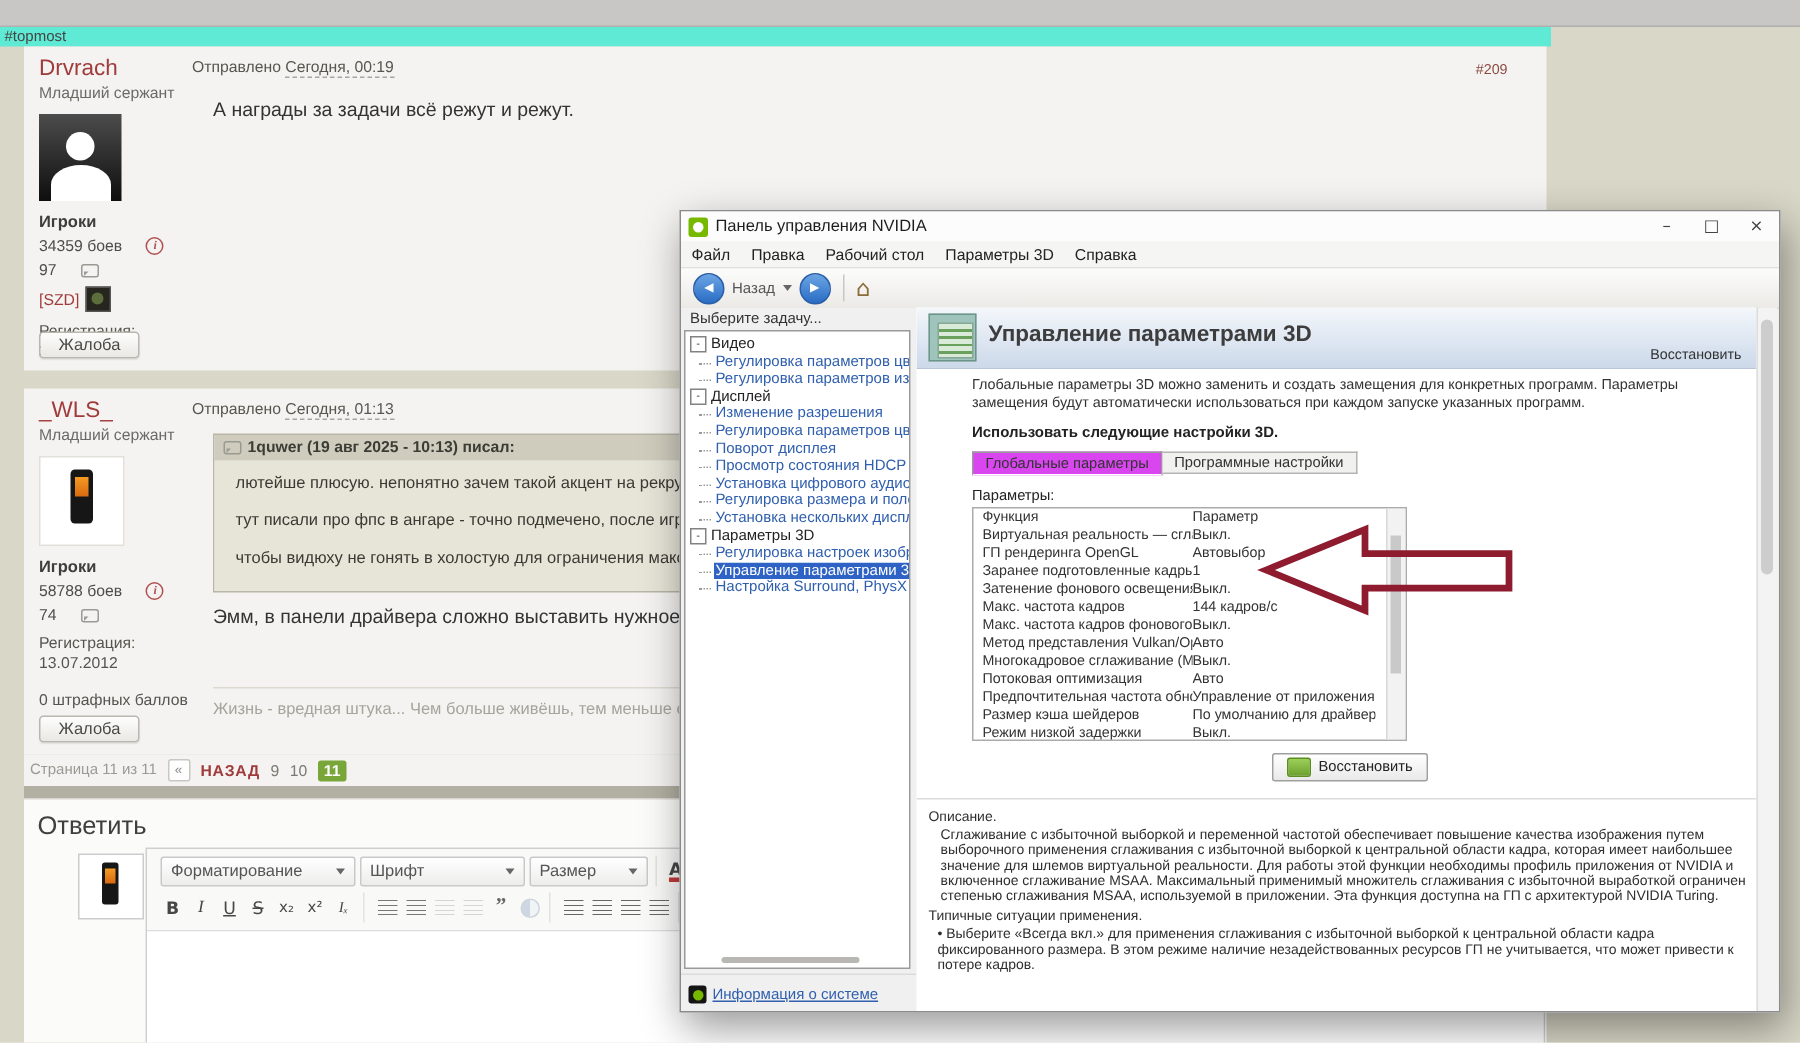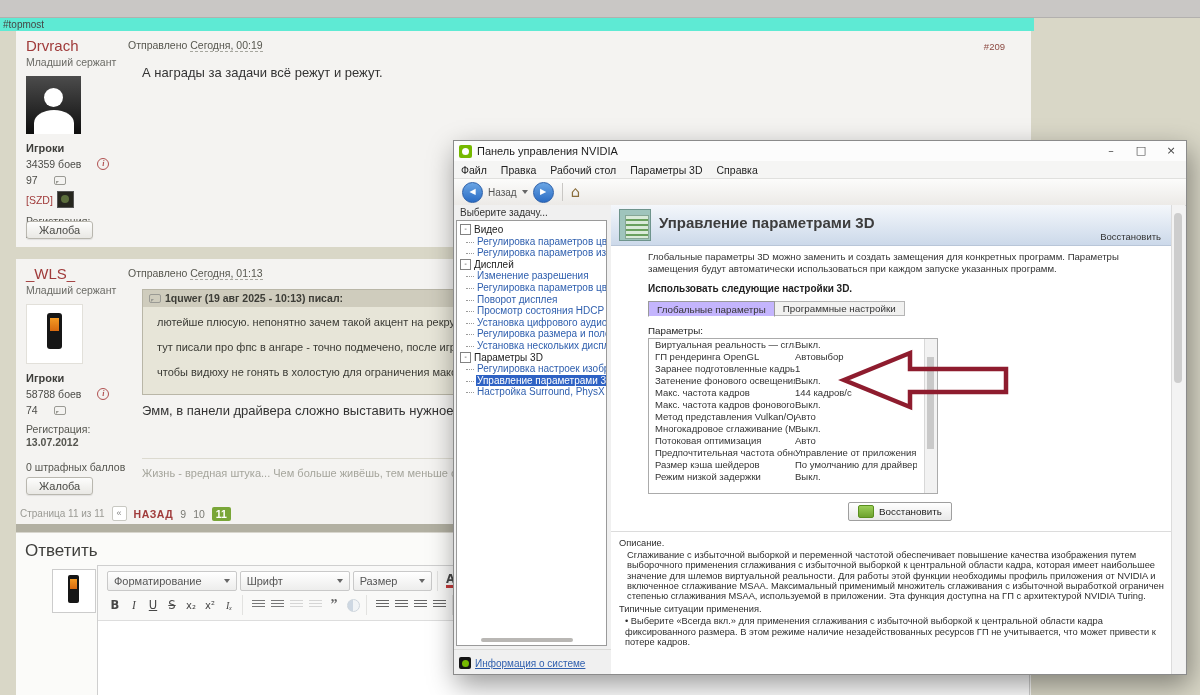--- a/index.html
+++ b/index.html
@@ -28,21 +28,21 @@
   .statrow{font-size:10.5px;color:#4c4c48;margin-top:4px;display:flex;align-items:center;gap:16px;}
   .info-i{display:inline-block;width:10px;height:10px;border:1px solid #b05050;border-radius:50%;
     color:#b05050;font:italic bold 8px/10px "Liberation Serif",serif;text-align:center;}
   .info-i::before{content:"i";}
   .bub{display:inline-block;width:10px;height:7px;border:1px solid #9a9a94;border-radius:2px;position:relative;}
   .bub::after{content:"";position:absolute;left:1px;bottom:-3px;border:3px solid transparent;border-top-color:#9a9a94;border-left-width:0;}
   .clanrow{margin-top:5px;display:flex;align-items:center;gap:4px;font-size:10.5px;color:#a03b3b;}
   .clan-ic{display:inline-block;width:15px;height:15px;background:#26261e;border:1px solid #555;position:relative;}
   .clan-ic::after{content:"";position:absolute;left:3px;top:3px;width:8px;height:8px;border-radius:50%;background:#5c6e3c;}
   .reg-label{font-size:10.5px;color:#55554f;margin-top:7px;}
-  .reg-date{font-size:10.5px;color:#55554f;margin-top:1px;font-weight:bold;}
+  .reg-date{font-size:10.5px;color:#55554f;margin-top:1px;}
   .penalty{font-size:10.5px;color:#55554f;margin-top:13px;}
   .report-btn{position:absolute;left:10px;bottom:8px;padding:2px 12px;font-size:11px;color:#4a4a46;
     background:linear-gradient(#fdfdfc,#e9e8e4);border:1px solid #b9b7af;border-radius:3px;box-shadow:0 1px 1px rgba(0,0,0,.08);}
   .pmain{margin-left:112px;padding-top:8px;position:relative;}
   .sent{font-size:10.5px;color:#57574f;}
   .sent-time{border-bottom:1px dashed #a6a69e;}
   .pbody{margin:14px 0 0 14px;font-size:13px;color:#333;}
   .postno{position:absolute;top:10px;right:26px;font-size:9.5px;color:#8c4a42;}
   .quote{margin:10px 0 0 14px;width:860px;border:1px solid #b9b6a7;}
   .qhead{height:17px;line-height:17px;background:#cfccbd;font-size:10.5px;font-weight:bold;color:#3c3c36;
@@ -148,21 +148,21 @@
   .nv-vscroll::before{content:"";position:absolute;left:2px;top:8px;width:8px;height:170px;background:#cdcdcd;border-radius:4px;}
   .band{height:40px;background:linear-gradient(180deg,#f4f7fb,#ccd9ea);border-bottom:1px solid #b9c6d8;position:relative;}
   .band-icon{position:absolute;left:8px;top:4px;width:30px;height:30px;background:#9fc4bc;border:1px solid #6e948c;}
   .band-icon::after{content:"";position:absolute;left:5px;top:5px;width:22px;height:22px;background:repeating-linear-gradient(#d9ead9 0 3px,#69a05e 3px 5px);border:1px solid #86a696;}
   .band-title{position:absolute;left:48px;top:9px;font-size:15px;font-weight:bold;color:#3d3d3d;}
   .band-restore{position:absolute;right:10px;bottom:3px;font-size:9.5px;color:#333;}
   .intro{margin:5px 18px 0 37px;font-size:9.6px;line-height:11.5px;color:#333;}
   .use-label{margin:9px 0 0 37px;font-size:10px;font-weight:bold;color:#222;}
   .tabs{margin:6px 0 0 37px;height:17px;display:flex;align-items:flex-end;}
   .tab{font-size:9.8px;color:#333;padding:2px 8px 1px 8px;}
-  .tab.active{background:#c4b5fd;border:1px solid #9a9a9a;border-bottom-color:#fff;}
+  .tab.active{background:#d946ef;border:1px solid #9a9a9a;border-bottom-color:#fff;}
   .tab.inactive{background:#f1f1f0;border:1px solid #b5b5b5;border-left:none;margin-bottom:1px;padding:1px 8px;}
   .params-label{margin:8px 0 2px 37px;font-size:9.8px;color:#222;}
   .ptable{margin-left:37px;width:290px;height:156px;border:1px solid #ababab;background:#fff;position:relative;overflow:hidden;box-sizing:border-box;}
   .trow{height:12px;line-height:12px;padding-left:6px;white-space:nowrap;overflow:hidden;font-size:9.5px;color:#333;}
   .c1{display:inline-block;width:140px;overflow:hidden;vertical-align:top;}
   .c2{display:inline-block;width:122px;overflow:hidden;vertical-align:top;}
   .pt-scroll{position:absolute;right:0;top:0;bottom:0;width:12px;background:#f2f2f2;border-left:1px solid #d8d8d8;}
   .pt-scroll::before{content:"";position:absolute;left:2px;top:18px;width:7px;height:92px;background:#c9c9c9;}
   .restore-btn{margin:8px 0 0 237px;display:inline-flex;align-items:center;gap:5px;
     border:1px solid #9f9f9f;background:linear-gradient(#fff,#e9e9e9);padding:2px 9px;font-size:9.8px;color:#222;border-radius:2px;}
@@ -452,20 +452,23 @@
           <span class="band-restore">Восстановить</span>
         </div>
         <div class="intro">Глобальные параметры 3D можно заменить и создать замещения для конкретных программ. Параметры замещения будут автоматически использоваться при каждом запуске указанных программ.</div>
         <div class="use-label">Использовать следующие настройки 3D.</div>
         <div class="tabs">
           <span class="tab active">Глобальные параметры</span>
           <span class="tab inactive">Программные настройки</span>
         </div>
         <div class="params-label">Параметры:</div>
         <div class="ptable">
+          <div class="trow">
+            <span class="c1">Функция</span><span class="c2">Параметр</span>
+          </div>
           <div class="trow"><span class="c1">Виртуальная реальность — сглаживан...</span><span class="c2">Выкл.</span></div>
           <div class="trow"><span class="c1">ГП рендеринга OpenGL</span><span class="c2">Автовыбор</span></div>
           <div class="trow"><span class="c1">Заранее подготовленные кадры вирту...</span><span class="c2">1</span></div>
           <div class="trow"><span class="c1">Затенение фонового освещения</span><span class="c2">Выкл.</span></div>
           <div class="trow"><span class="c1">Макс. частота кадров</span><span class="c2">144 кадров/с</span></div>
           <div class="trow"><span class="c1">Макс. частота кадров фонового прило...</span><span class="c2">Выкл.</span></div>
           <div class="trow"><span class="c1">Метод представления Vulkan/OpenGL</span><span class="c2">Авто</span></div>
           <div class="trow"><span class="c1">Многокадровое сглаживание (MFAA)</span><span class="c2">Выкл.</span></div>
           <div class="trow"><span class="c1">Потоковая оптимизация</span><span class="c2">Авто</span></div>
           <div class="trow"><span class="c1">Предпочтительная частота обновлени...</span><span class="c2">Управление от приложения</span></div>

